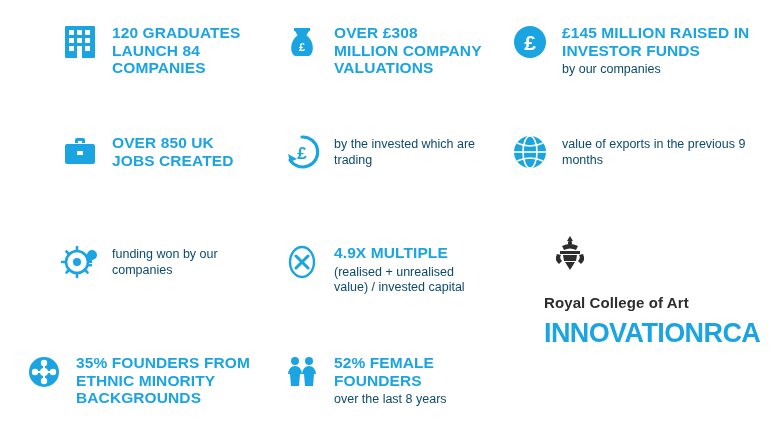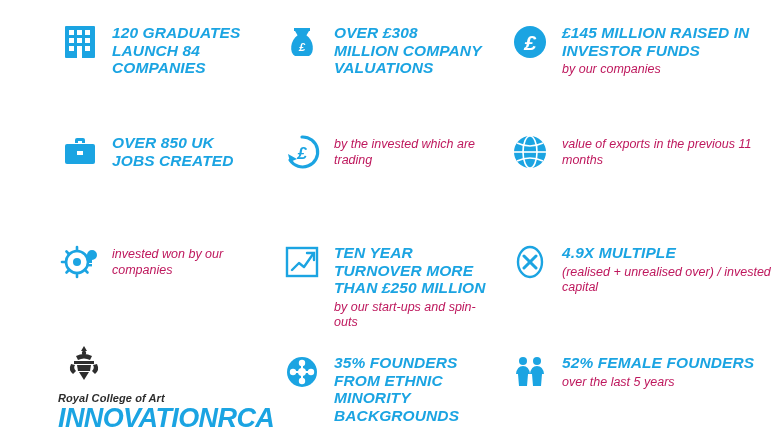--- a/index.html
+++ b/index.html
@@ -12,21 +12,20 @@
     background: #ffffff;
     font-family: "Liberation Sans", sans-serif;
     overflow: hidden;
   }
   #board {
     position: relative;
     width: 778px;
     height: 443px;
     box-sizing: border-box;
     padding: 8px 0 0 0;
-    font-style: italic;
   }
   .grid {
     display: grid;
     grid-template-columns: 258px 228px 292px;
     grid-template-rows: 110px 110px 110px 113px;
     width: 778px;
     height: 443px;
     box-sizing: border-box;
   }
   .cell {
@@ -59,21 +58,21 @@
     color: #1ba4e2;
     font-weight: bold;
     font-size: 15.5px;
     line-height: 1.13;
     letter-spacing: 0.1px;
     text-transform: uppercase;
     font-stretch: condensed;
     margin: 0;
   }
   .sub {
-    color: #be185d;
+    color: #0c4a6e;
     font-size: 12.5px;
     line-height: 1.26;
     margin: 3px 0 0 0;
     font-weight: normal;
   }
   .sub:empty { display: none; }
 
   
   .logo-cell {
     display: block;
@@ -81,28 +80,28 @@
     padding-left: 50px;
     padding-top: 6px;
   }
   .crest {
     width: 48px;
     height: 44px;
     margin-left: 2px;
   }
   .rca-name {
     color: #2d2d2d;
-    font-size: 11px;
+    font-size: 15px;
     font-weight: bold;
     letter-spacing: 0.1px;
-    margin-top: 0;
+    margin-top: 12px;
     white-space: nowrap;
   }
   .innovation {
-    margin-top: 1px;
+    margin-top: 9px;
     white-space: nowrap;
     font-weight: bold;
     font-size: 27px;
     letter-spacing: -0.6px;
     line-height: 1;
   }
   .innovation .a { color: #1ba4e2; }
   .innovation .b { color: #1ba4e2; }
 </style>
 </head>
@@ -197,21 +196,21 @@
           <circle cx="20" cy="20" r="16" fill="#1ba4e2"></circle>
           <g fill="none" stroke="#ffffff" stroke-width="1.6">
             <ellipse cx="20" cy="20" rx="7" ry="16"></ellipse>
             <line x1="4" y1="20" x2="36" y2="20"></line>
             <path d="M7 11 Q20 17 33 11"></path>
             <path d="M7 29 Q20 23 33 29"></path>
           </g>
         </svg>
       </span>
       <div class="txt">
-        <p class="sub">value of exports in the previous 11 months</p>
+        <p class="sub">value of exports in the previous 9 months</p>
       </div>
     </div>
 
     <div class="cell c1">
       <span class="icon-wrap">
         <svg width="40" height="40" viewBox="0 0 40 40">
           <circle cx="17" cy="20" r="11" fill="none" stroke="#1ba4e2" stroke-width="2.6"></circle>
           <g stroke="#1ba4e2" stroke-width="2.6" stroke-linecap="round">
             <line x1="17" y1="5" x2="17" y2="9"></line>
             <line x1="17" y1="31" x2="17" y2="35"></line>
@@ -219,51 +218,38 @@
             <line x1="6.5" y1="9.5" x2="9.3" y2="12.3"></line>
             <line x1="24.7" y1="27.7" x2="27.5" y2="30.5"></line>
             <line x1="6.5" y1="30.5" x2="9.3" y2="27.7"></line>
           </g>
           <circle cx="17" cy="20" r="4" fill="#1ba4e2"></circle>
           <path d="M27 13 a5 5 0 1 1 5 5 l0 3 l-5 0 l0 -3 a5 5 0 0 1 0 -5 z" fill="#1ba4e2"></path>
           <rect x="28" y="22" width="4" height="2.4" fill="#1ba4e2"></rect>
         </svg>
       </span>
       <div class="txt">
-        <p class="sub">invested won by our companies</p>
-      </div>
-    </div>
-
-    <div class="cell c2">
-      <span class="icon-wrap">
-        <svg width="40" height="40" viewBox="0 0 40 40">
-          <rect x="5" y="6" width="30" height="28" fill="none" stroke="#1ba4e2" stroke-width="2.4"></rect>
-          <path d="M10 28 L17 21 L22 25 L31 12" fill="none" stroke="#1ba4e2" stroke-width="2.4" stroke-linecap="round" stroke-linejoin="round"></path>
-          <path d="M25 11 L32 11 L32 18" fill="none" stroke="#1ba4e2" stroke-width="2.4" stroke-linecap="round"></path>
-        </svg>
-      </span>
-      <div class="txt">
-        <p class="headline">TEN YEAR TURNOVER MORE THAN £250 MILLION</p>
-        <p class="sub">by our start-ups and spin-outs</p>
-      </div>
-    </div>
+        <p class="sub">funding won by our companies</p>
+      </div>
+    </div>
+
 
     <div class="cell c3">
       <span class="icon-wrap">
         <svg width="40" height="40" viewBox="0 0 40 40">
           <ellipse cx="20" cy="20" rx="12" ry="15" fill="none" stroke="#1ba4e2" stroke-width="2.4"></ellipse>
           <g stroke="#1ba4e2" stroke-width="3" stroke-linecap="round">
             <line x1="14" y1="14" x2="26" y2="26"></line>
             <line x1="26" y1="14" x2="14" y2="26"></line>
           </g>
         </svg>
       </span>
       <div class="txt">
         <p class="headline">4.9x MULTIPLE</p>
-        <p class="sub">(realised + unrealised over) / invested capital</p>
+        <p class="sub">(realised + unrealised value) / invested capital</p>
       </div>
     </div>
 
     <div class="cell c1 logo-cell">
       <svg class="crest" viewBox="0 0 48 44">
         <g fill="#2d2d2d">
           <path d="M24 2 L27 7 L21 7 Z"></path>
           <circle cx="24" cy="9" r="2.2"></circle>
           <path d="M16 12 q8 -4 16 0 l-2 4 q-6 -3 -12 0 z"></path>
           <path d="M14 17 h20 v3 h-20 z"></path>
@@ -306,18 +292,18 @@
           <g fill="#1ba4e2">
             <circle cx="13" cy="9" r="4"></circle>
             <path d="M13 14 q-6 0 -7 8 l2 0 l1 12 l8 0 l1 -12 l2 0 q-1 -8 -7 -8 z"></path>
             <circle cx="27" cy="9" r="4"></circle>
             <path d="M27 14 q-6 0 -7 8 l2 0 l1 12 l8 0 l1 -12 l2 0 q-1 -8 -7 -8 z"></path>
           </g>
         </svg>
       </span>
       <div class="txt">
         <p class="headline">52% FEMALE FOUNDERS</p>
-        <p class="sub">over the last 5 years</p>
+        <p class="sub">over the last 8 years</p>
       </div>
     </div>
 
   </div>
 </div>
 
 </body></html>

